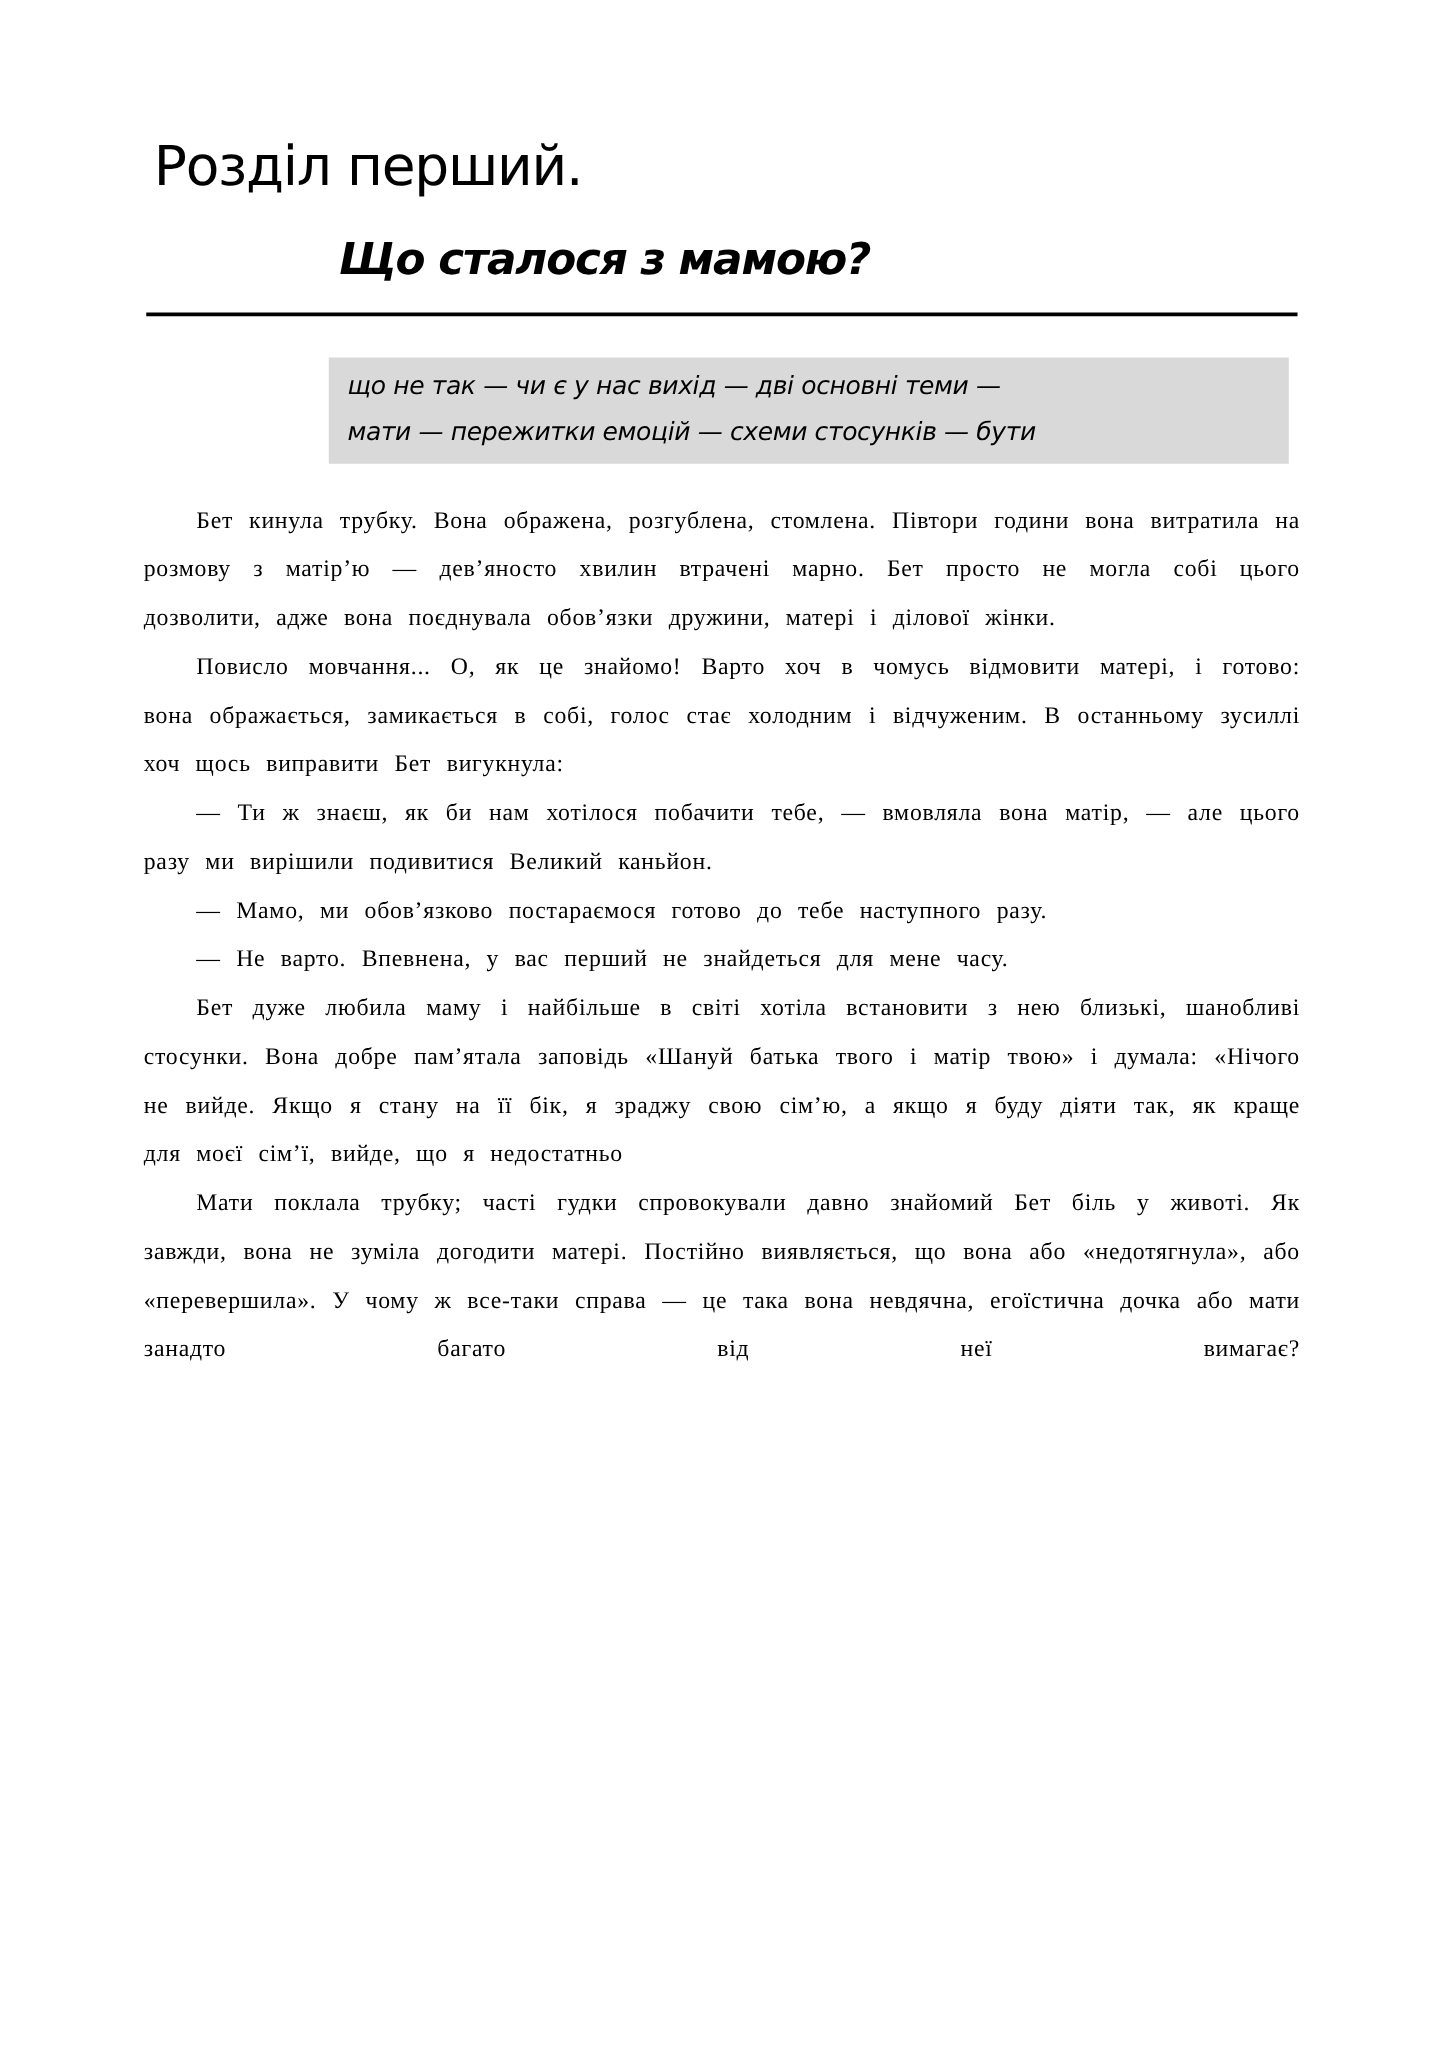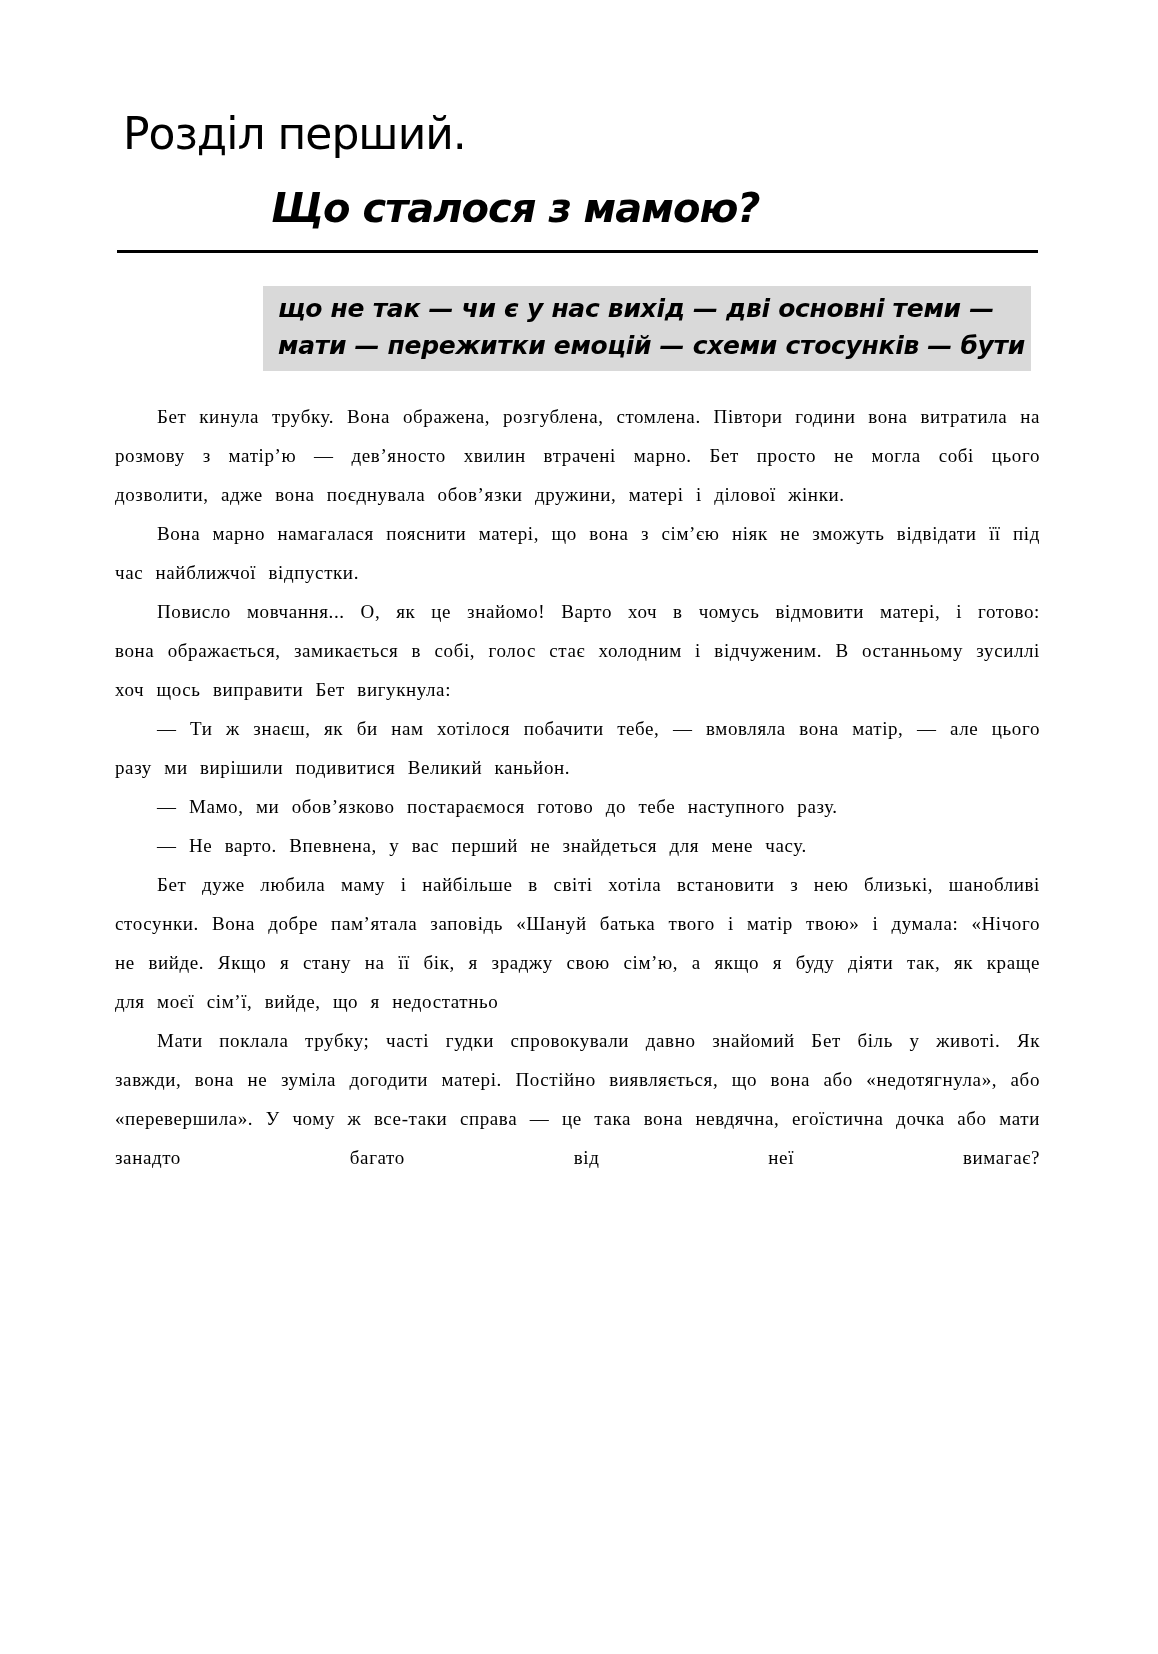--- a/index.html
+++ b/index.html
@@ -25,40 +25,40 @@
     font-weight: 400;
     font-size: 44px;
     line-height: 52px;
     letter-spacing: -1px;
     margin: 108px 0 0 8px;
   }
   .chapter-title {
     font-family: "DejaVu Sans", sans-serif;
     font-style: italic;
     font-weight: 700;
-    font-size: 40px;
+    font-size: 35px;
     line-height: 52px;
     letter-spacing: -1px;
     margin: 22px 0 0 156px;
   }
   .rule {
     border: none;
     border-top: 3px solid #000;
     margin: 16px 0 0 2px;
     width: calc(100% - 4px);
   }
   .kwbox {
     box-sizing: border-box;
     margin: 33px 0 0 148px;
     width: 768px;
     padding: 4px 13px 7px 15px;
     font-family: "DejaVu Sans", sans-serif;
     font-style: italic;
-    font-weight: 700;
-    font-size: 25px;
+    font-weight: 400;
+    font-size: 20px;
     line-height: 37px;
     letter-spacing: -0.3px;
   }
   .kw-line { white-space: nowrap; }
   .body-text {
     margin-top: 26px;
     font-size: 19px;
     line-height: 39px;
     text-align: justify;
     letter-spacing: 0.6px;
@@ -84,21 +84,20 @@
 
   <hr class="rule">
 
   <div class="kwbox" id="kwbox" style="background: rgb(217, 217, 217);">
       <div class="kw-line">що не так — чи є у нас вихід — дві основні теми —</div>
       <div class="kw-line">мати — пережитки емоцій — схеми стосунків — бути</div>
     </div>
 
   <div class="body-text" id="body-text">
       <p>Бет кинула трубку. Вона ображена, розгублена, стомлена. Півтори години вона витратила на розмову з матір’ю — дев’яносто хвилин втрачені марно. Бет просто не могла собі цього дозволити, адже вона поєднувала обов’язки дружини, матері і ділової жінки.</p>
-      <p>Вона марно намагалася пояснити матері, що вона з сім’єю ніяк не зможуть відвідати її під час найближчої відпустки.</p>
       <p>Повисло мовчання... О, як це знайомо! Варто хоч в чомусь відмовити матері, і готово: вона ображається, замикається в собі, голос стає холодним і відчуженим. В останньому зусиллі хоч щось виправити Бет вигукнула:</p>
       <p>— Ти ж знаєш, як би нам хотілося побачити тебе, — вмовляла вона матір, — але цього разу ми вирішили подивитися Великий каньйон.</p>
       <p>— Мамо, ми обов’язково постараємося готово до тебе наступного разу.</p>
       <p>— Не варто. Впевнена, у вас перший не знайдеться для мене часу.</p>
       <p>Бет дуже любила маму і найбільше в світі хотіла встановити з нею близькі, шанобливі стосунки. Вона добре пам’ятала заповідь «Шануй батька твого і матір твою» і думала: «Нічого не вийде. Якщо я стану на її бік, я зраджу свою сім’ю, а якщо я буду діяти так, як краще для моєї сім’ї, вийде, що я недостатньо</p>
       <p>Мати поклала трубку; часті гудки спровокували давно знайомий Бет біль у животі. Як завжди, вона не зуміла догодити матері. Постійно виявляється, що вона або «недотягнула», або «перевершила». У чому ж все-таки справа — це така вона невдячна, егоїстична дочка або мати занадто багато від неї вимагає?</p>
     </div>
 
 </div>
 

